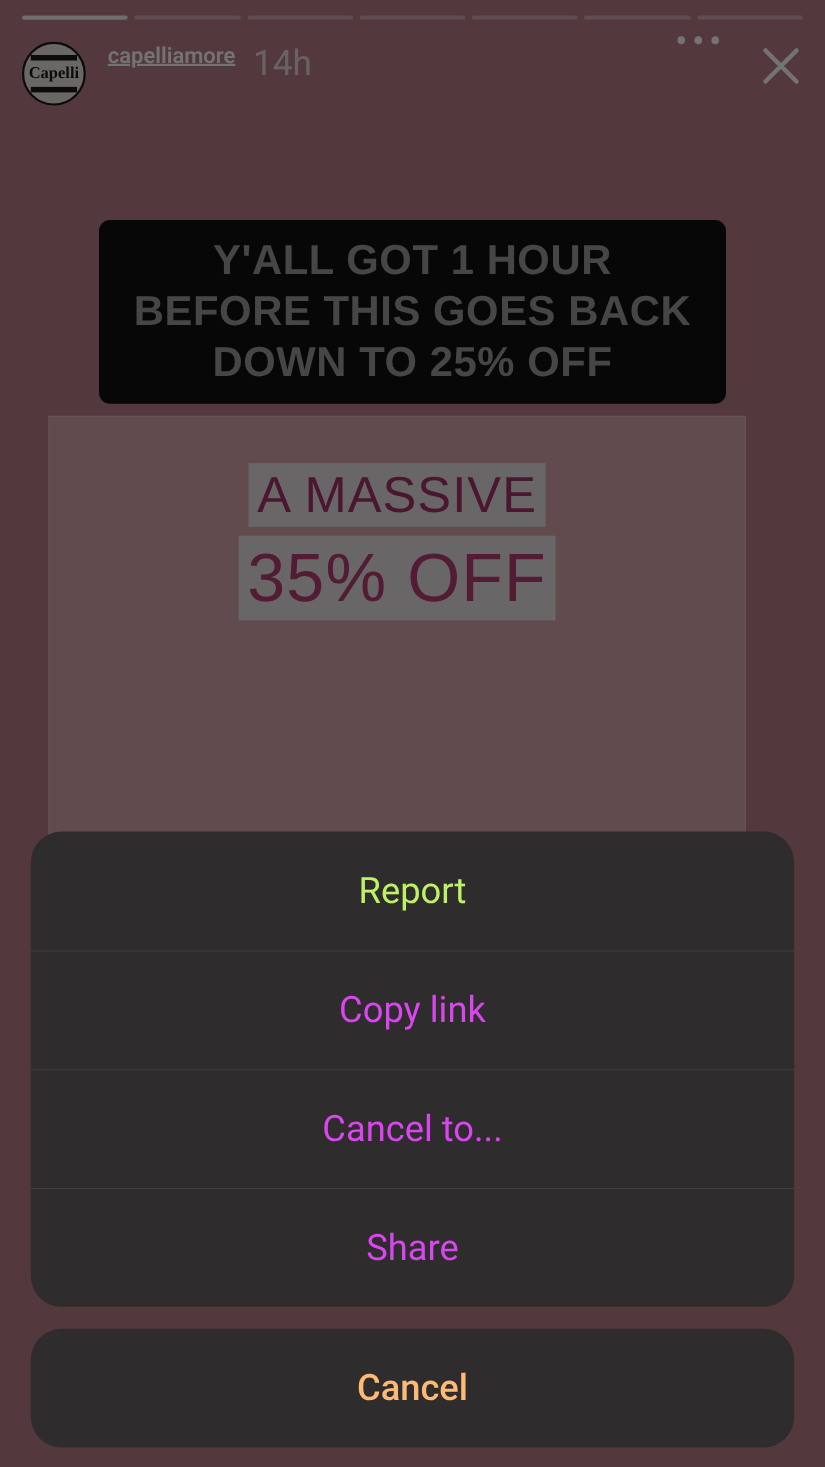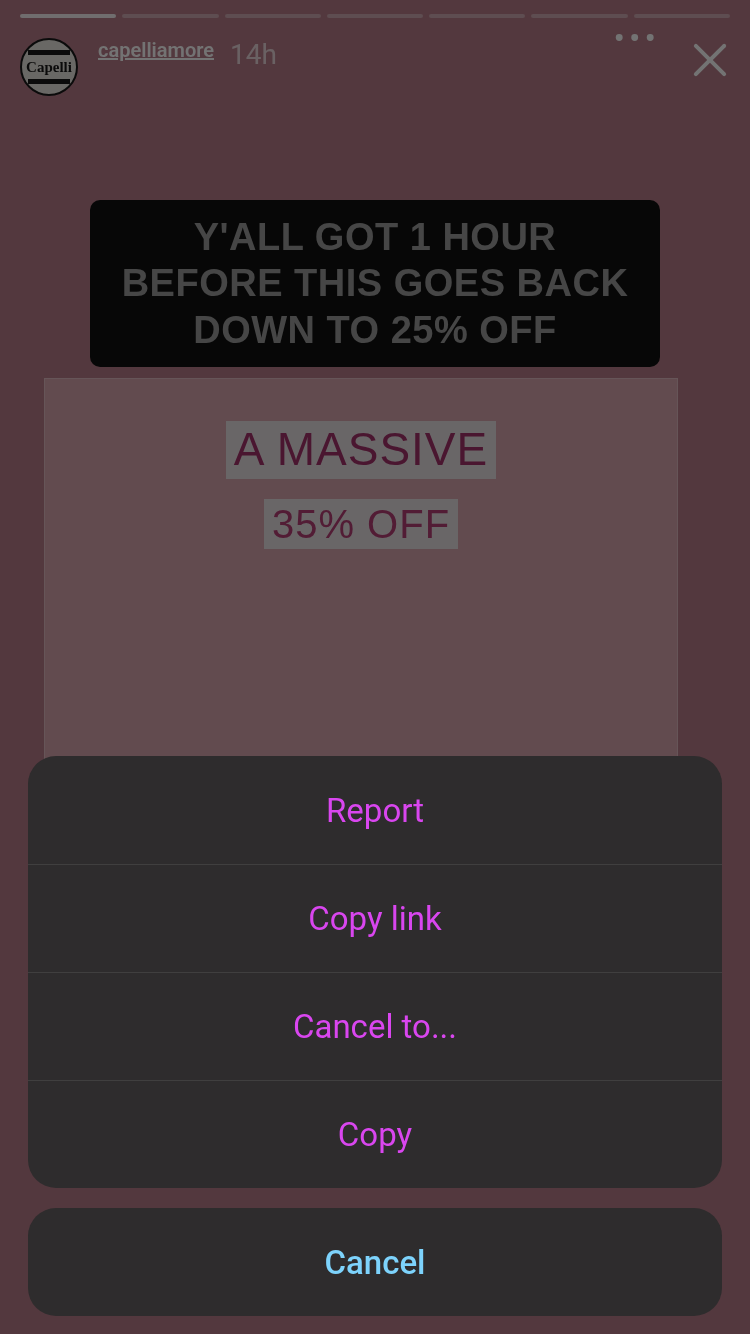--- a/index.html
+++ b/index.html
@@ -70,21 +70,21 @@
   .username {
     margin-left: 20px;
     color: #fff;
     font-size: 20px;
     font-weight: 600;
     text-decoration: underline;
   }
   .timestamp {
     margin-left: 16px;
     color: rgba(255,255,255,0.7);
-    font-size: 28px;
+    font-size: 32px;
   }
   .spacer { flex: 1; }
   .more-dots {
     color: #fff;
     font-size: 34px;
     letter-spacing: 4px;
     margin-right: 28px;
     line-height: 0;
     padding-bottom: 14px;
   }
@@ -144,22 +144,22 @@
     background: #e8e2e5;
     padding: 0 8px;
     color: #a5326a;
     font-family: "Arial Black", Arial, sans-serif;
     font-weight: 400;
     font-size: 46px;
     line-height: 1.25;
     letter-spacing: 1px;
   }
   .promo-line.second {
-    margin-top: 20px;
-    font-size: 40px;
+    margin-top: 8px;
+    font-size: 62px;
     color: #b63f75;
   }
 
   .dim-overlay {
     position: absolute;
     inset: 0;
     background: rgba(0,0,0,0.55);
   }
 
   .sheet-wrap {
@@ -176,31 +176,31 @@
   .sheet-item {
     height: 108px;
     display: flex;
     align-items: center;
     justify-content: center;
     font-size: 33px;
     color: #d946ef;
     border-top: 1px solid rgba(255,255,255,0.09);
   }
   .sheet-item:first-child { border-top: none; }
-  .sheet-item.danger { color: #d946ef; }
+  .sheet-item.danger { color: #bef264; }
   .cancel-btn {
     margin-top: 20px;
     background: #2e2c2d;
     border-radius: 28px;
     height: 108px;
     display: flex;
     align-items: center;
     justify-content: center;
     font-size: 33px;
-    color: #7dd3fc;
+    color: #fdba74;
     font-weight: 500;
   }
 </style>
 </head>
 <body>
 
 <div class="story-bg">
 
   <div class="progress-bar-track" id="progress-track">
       <div class="progress-seg filled"></div>
@@ -243,19 +243,19 @@
       <div class="sheet-item danger">
         <span>Report</span>
       </div>
       <div class="sheet-item">
         <span>Copy link</span>
       </div>
       <div class="sheet-item">
         <span>Cancel to...</span>
       </div>
       <div class="sheet-item">
-        <span>Copy</span>
+        <span>Share</span>
       </div>
     </div>
   <div class="cancel-btn">
     <span>Cancel</span>
   </div>
 </div>
 
 </body></html>

